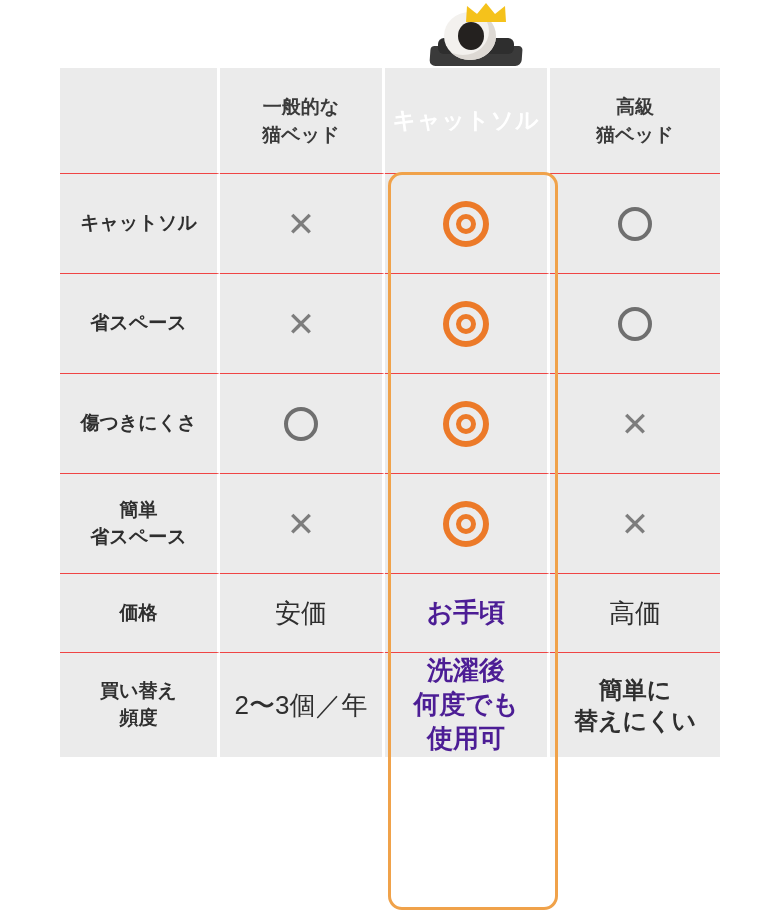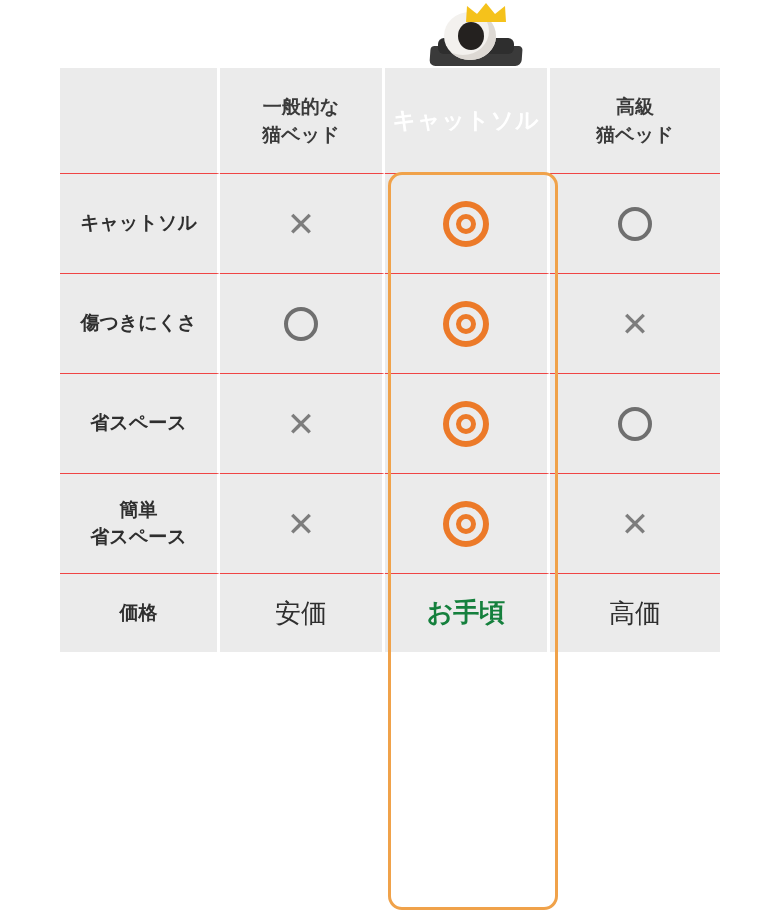--- a/index.html
+++ b/index.html
@@ -140,21 +140,21 @@
   }
 
   .txt-strong {
     font-size: 26px;
     font-weight: normal;
     color: #2f2f2f;
   }
   .txt-hl {
     font-size: 26px;
     font-weight: bold;
-    color: #15803d;
+    color: #4c1d95;
     line-height: 1.3;
   }
   .txt-multi {
     font-size: 24px;
     font-weight: bold;
     color: #2f2f2f;
     line-height: 1.3;
   }
 
   
@@ -279,56 +279,56 @@
       <td>
         <div class="mark-wrap">
               <span class="mark mark-o"></span>
             </div>
       </td>
     </tr>
 
 
     <tr class="body-row">
       <td class="row-label hatch">
+        <div>省スペース</div>
+      </td>
+      <td>
+        <div class="mark-wrap">
+              <span class="mark mark-x">✕</span>
+            </div>
+      </td>
+      <td class="cell-hl">
+        <div class="mark-wrap">
+              <span class="mark mark-double"></span>
+            </div>
+      </td>
+      <td>
+        <div class="mark-wrap">
+              <span class="mark mark-o"></span>
+            </div>
+      </td>
+    </tr>
+
+    <tr class="body-row">
+      <td class="row-label hatch">
         <div>傷つきにくさ</div>
       </td>
       <td>
         <div class="mark-wrap">
               <span class="mark mark-o"></span>
             </div>
       </td>
       <td class="cell-hl">
         <div class="mark-wrap">
               <span class="mark mark-double"></span>
             </div>
       </td>
       <td>
         <div class="mark-wrap">
               <span class="mark mark-x">✕</span>
-            </div>
-      </td>
-    </tr>
-
-    <tr class="body-row">
-      <td class="row-label hatch">
-        <div>省スペース</div>
-      </td>
-      <td>
-        <div class="mark-wrap">
-              <span class="mark mark-x">✕</span>
-            </div>
-      </td>
-      <td class="cell-hl">
-        <div class="mark-wrap">
-              <span class="mark mark-double"></span>
-            </div>
-      </td>
-      <td>
-        <div class="mark-wrap">
-              <span class="mark mark-o"></span>
             </div>
       </td>
     </tr>
 
     <tr class="body-row">
       <td class="row-label hatch">
         <div>簡単</div>
         <div>省スペース</div>
       </td>
       <td>
@@ -356,20 +356,38 @@
         <div class="txt-strong">安価</div>
       </td>
       <td class="cell-hl">
         <div class="txt-hl">お手頃</div>
       </td>
       <td>
         <div class="txt-strong">高価</div>
       </td>
     </tr>
 
+    <tr class="freq-row">
+      <td class="row-label hatch">
+        <div>買い替え</div>
+        <div>頻度</div>
+      </td>
+      <td>
+        <div class="txt-strong">2〜3個／年</div>
+      </td>
+      <td class="cell-hl">
+        <div class="txt-hl">洗濯後</div>
+        <div class="txt-hl">何度でも</div>
+        <div class="txt-hl">使用可</div>
+      </td>
+      <td>
+        <div class="txt-multi">簡単に</div>
+        <div class="txt-multi">替えにくい</div>
+      </td>
+    </tr>
   </tbody>
     </table>
 
   <div class="hl-frame"></div>
 
   <div class="product">
     <div class="prod-base"></div>
     <div class="prod-base2"></div>
     <div class="prod-ball"></div>
     <div class="prod-hole"></div>

